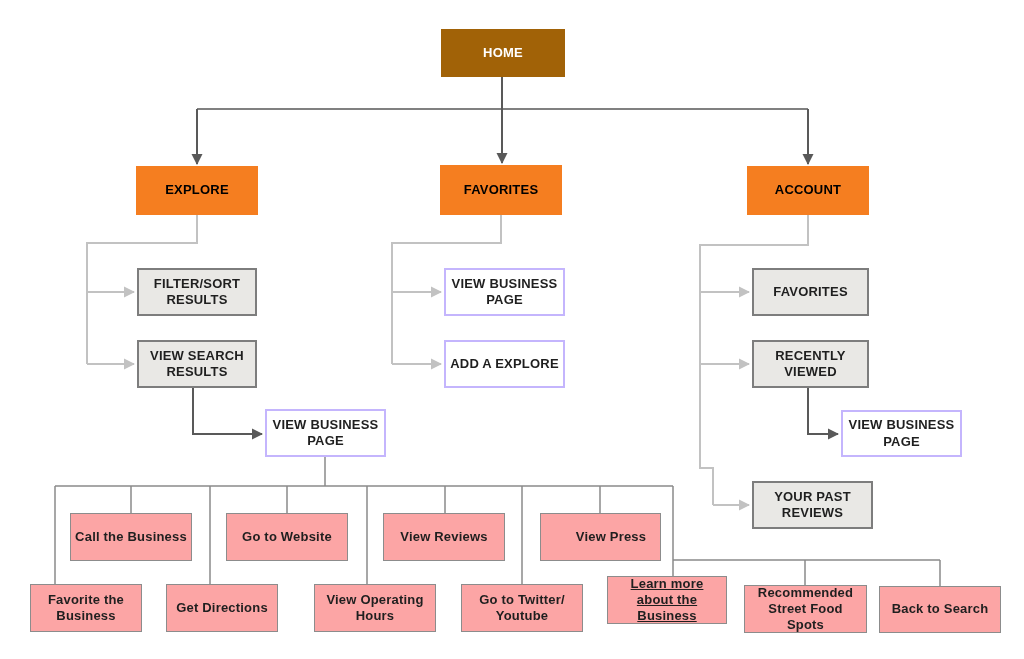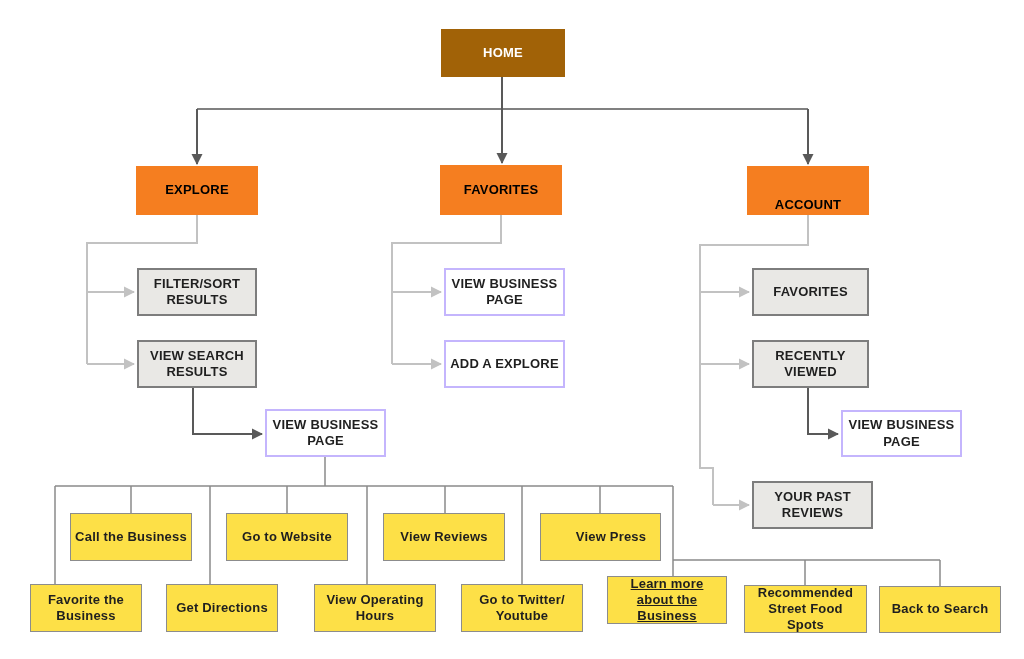--- a/index.html
+++ b/index.html
@@ -51,21 +51,21 @@
   }
   .node.gray {
     background: #E9E8E5;
     border: 2px solid #7D7D7D;
   }
   .node.white-bold {
     background: #ffffff;
     border: 2px solid #c4b5fd;
   }
   .node.white-thin {
-    background: #fde047;
+    background: #fca5a5;
     border: 1px solid #8C8C8C;
     align-items: center;
   }
 </style>
 </head>
 <body>
 
 <div class="canvas">
   <svg id="connector-layer" viewBox="0 0 1024 659" xmlns="http://www.w3.org/2000/svg">
       <polyline points="197,109 808,109" fill="none" stroke="#808080" stroke-width="2"></polyline>
@@ -114,21 +114,21 @@
   <div id="node-layer">
       <div class="node red" style="left: 441px; top: 29px; width: 124px; height: 48px;">
         <span>HOME</span>
       </div>
       <div class="node orange" style="left: 136px; top: 166px; width: 122px; height: 49px;">
         <span>EXPLORE</span>
       </div>
       <div class="node orange" style="left: 440px; top: 165px; width: 122px; height: 50px;">
         <span>FAVORITES</span>
       </div>
-      <div class="node orange" style="left: 747px; top: 166px; width: 122px; height: 49px; align-items: flex-end;">
+      <div class="node orange" style="left: 747px; top: 166px; width: 122px; height: 49px;">
         <span>ACCOUNT</span>
       </div>
       <div class="node gray" style="left: 137px; top: 268px; width: 120px; height: 48px;">
         <span>FILTER/SORT RESULTS</span>
       </div>
       <div class="node gray" style="left: 137px; top: 340px; width: 120px; height: 48px;">
         <span>VIEW SEARCH RESULTS</span>
       </div>
       <div class="node white-bold" style="left: 265px; top: 409px; width: 121px; height: 48px;">
         <span>VIEW BUSINESS PAGE</span>

